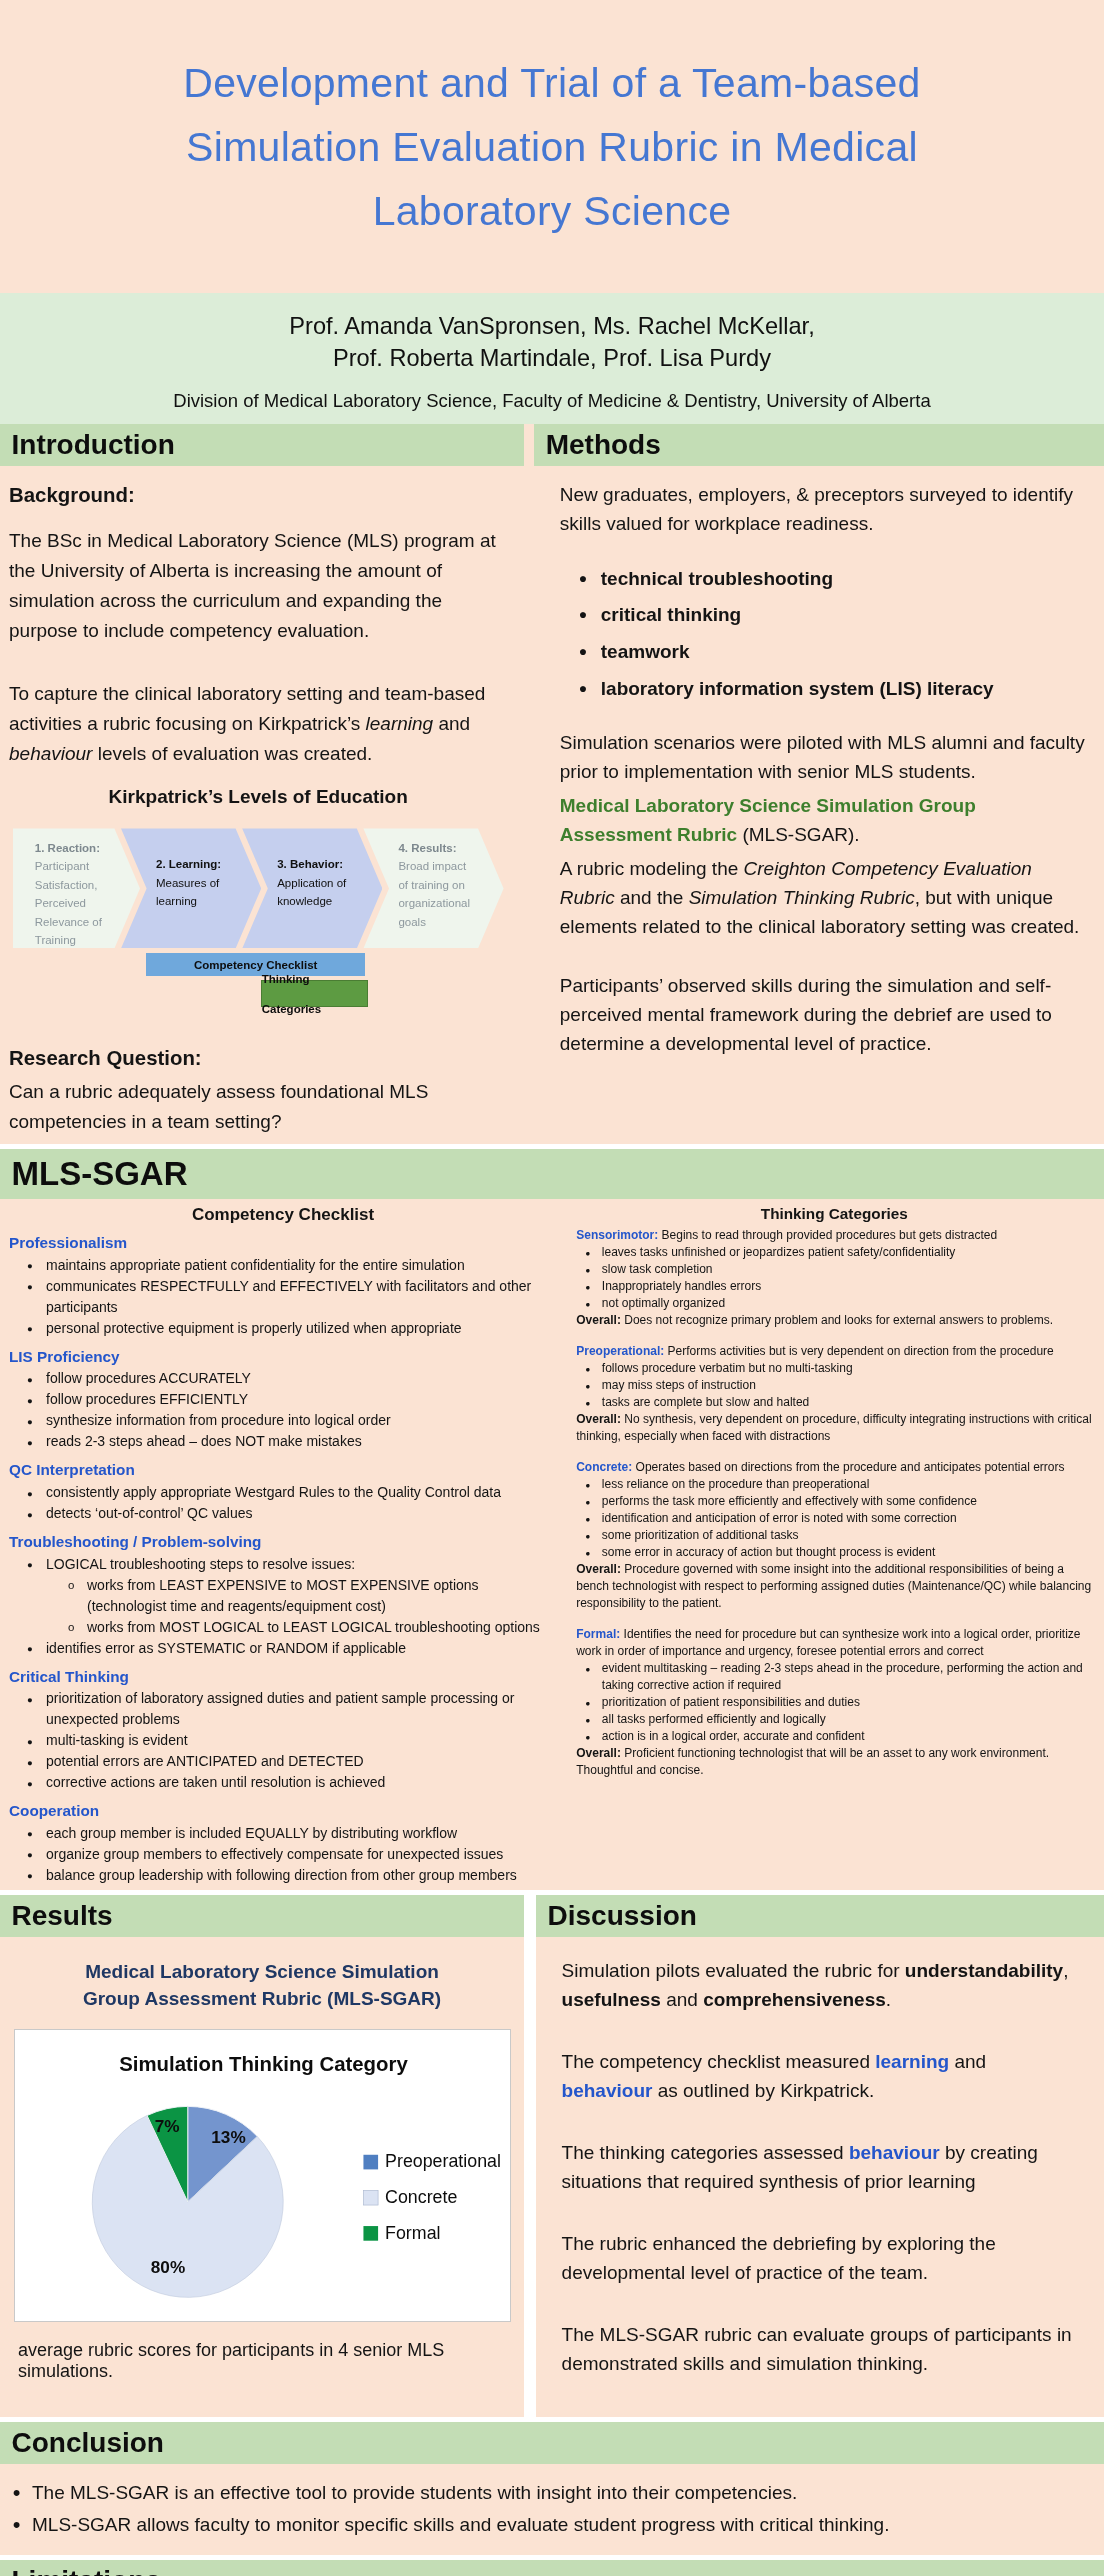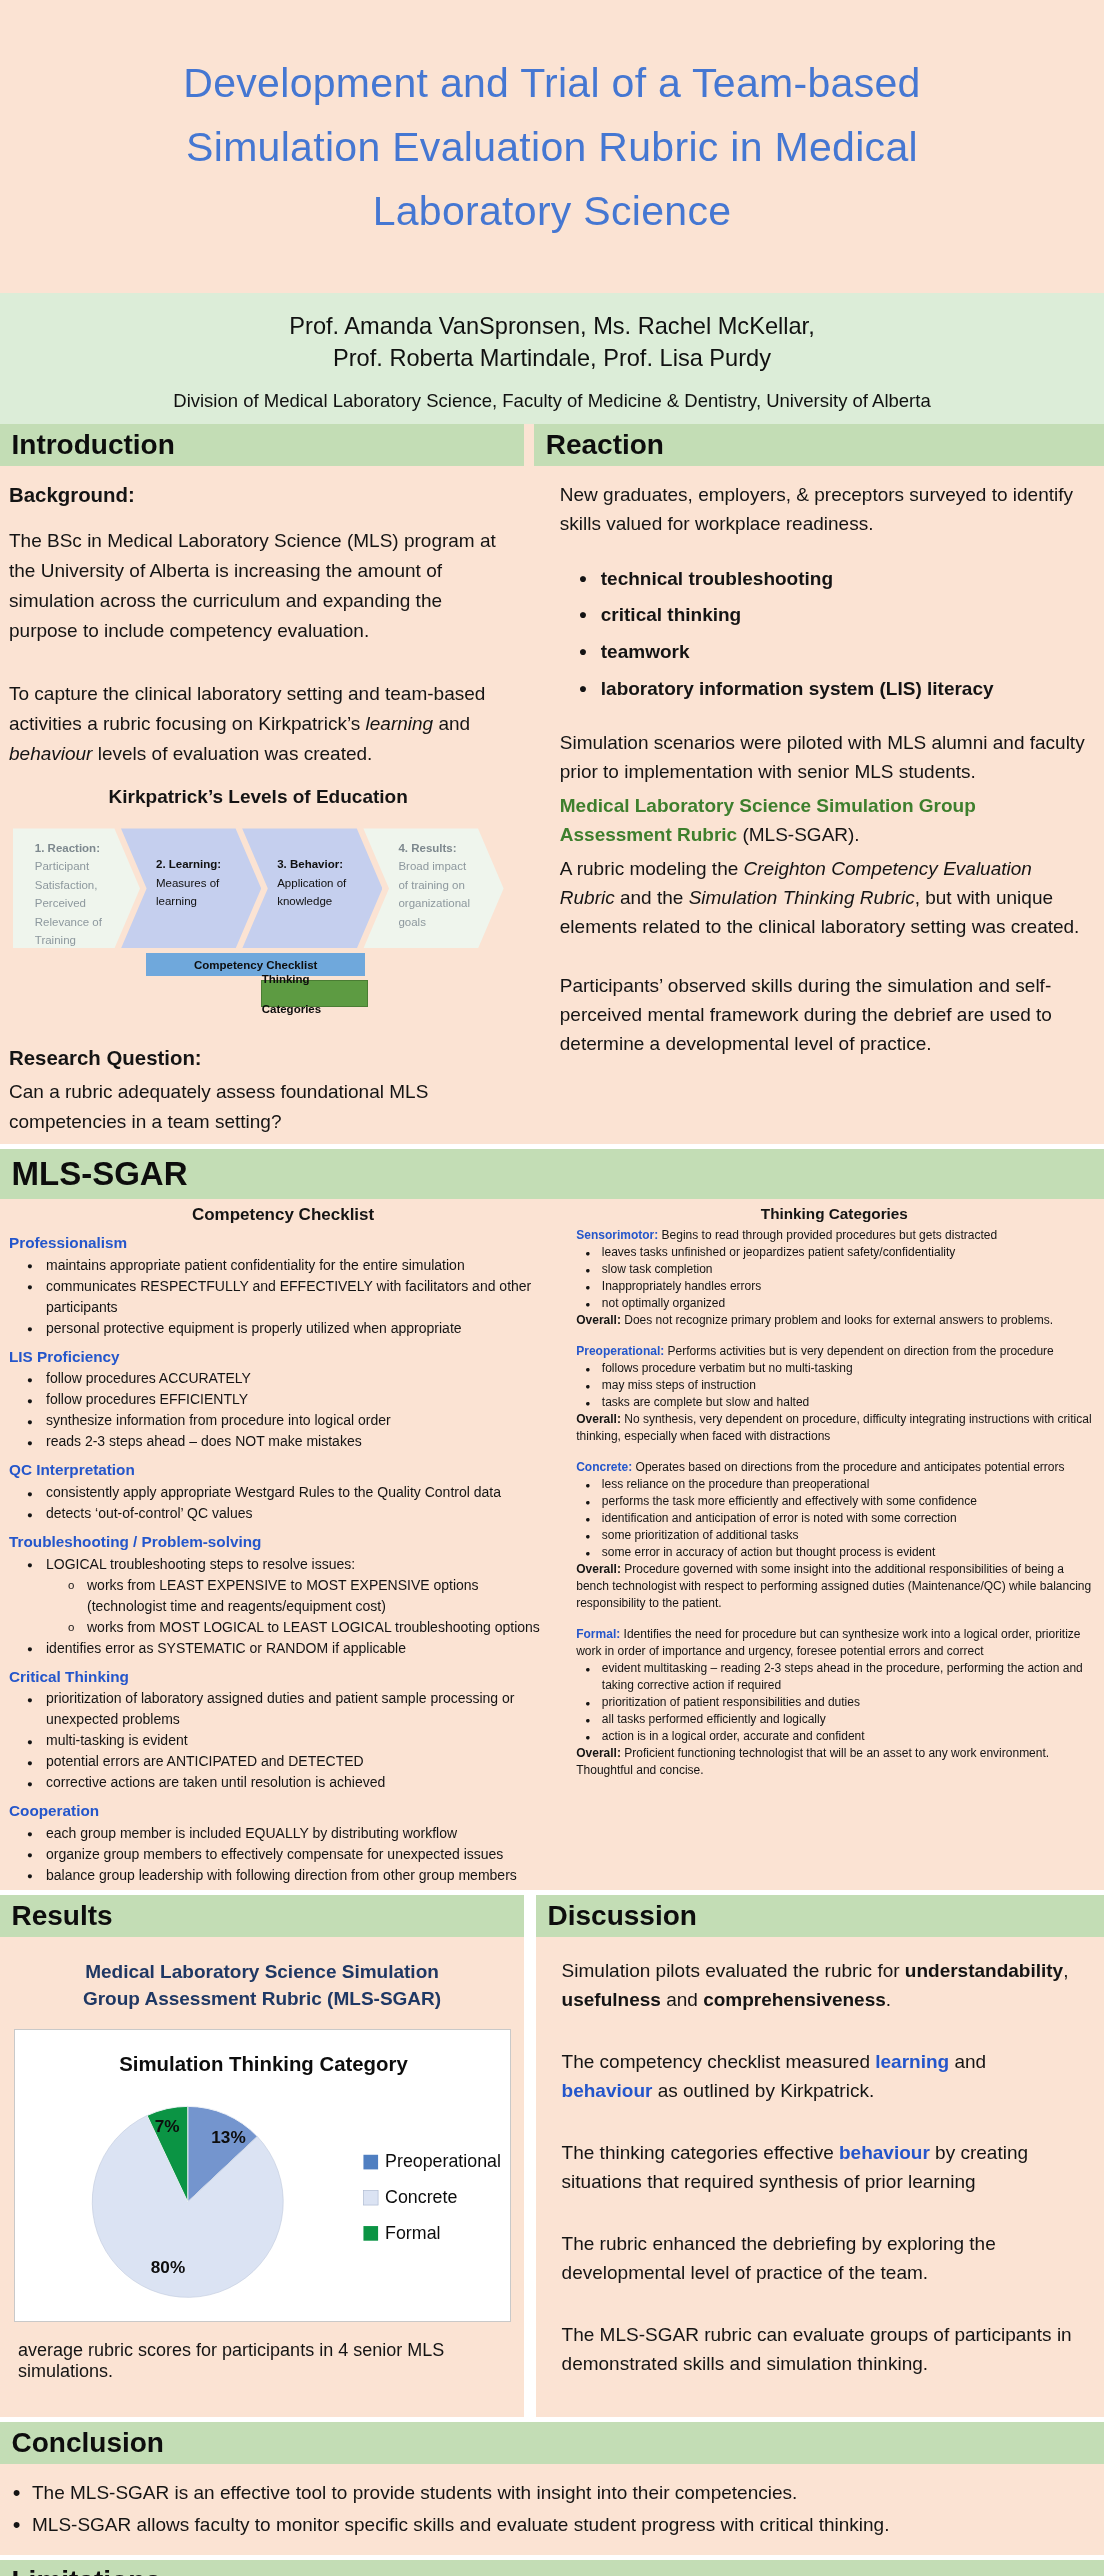--- a/index.html
+++ b/index.html
@@ -161,21 +161,21 @@
             <div class="ubar ubar1">Competency Checklist</div>
             <div class="ubar ubar2">Thinking Categories</div>
           </div>
           <div class="rq-label">Research Question:</div>
           <div class="rq-text">Can a rubric adequately assess foundational MLS competencies in a team setting?</div>
         </div>
       </div>
       <div class="gutter"></div>
       <div class="col-r">
         <div class="bar">
-          <span class="bar-title">Reaction</span>
+          <span class="bar-title">Methods</span>
         </div>
         <div class="methods-body peach-body">
           <p>New graduates, employers, &amp; preceptors surveyed to identify skills valued for workplace readiness.</p>
           <ul class="m-list">
             <li>technical troubleshooting</li>
             <li>critical thinking</li>
             <li>teamwork</li>
             <li>laboratory information system (LIS) literacy</li>
           </ul>
           <p>Simulation scenarios were piloted with MLS alumni and faculty prior to implementation with senior MLS students.</p>
@@ -330,21 +330,21 @@
       </div>
     </div>
     <div class="gutter"></div>
     <div class="col-r">
       <div class="bar">
         <span class="bar-title">Discussion</span>
       </div>
       <div class="disc-body">
         <p><span>Simulation pilots evaluated the rubric for </span><span class="b">understandability</span><span>, </span><span class="b">usefulness</span><span> and </span><span class="b">comprehensiveness</span><span>.</span></p>
         <p><span>The competency checklist measured </span><span class="blue-b">learning</span><span> and </span><span class="blue-b">behaviour</span><span> as outlined by Kirkpatrick.</span></p>
-        <p><span>The thinking categories effective </span><span class="blue-b">behaviour</span><span> by creating situations that required synthesis of prior learning</span></p>
+        <p><span>The thinking categories assessed </span><span class="blue-b">behaviour</span><span> by creating situations that required synthesis of prior learning</span></p>
         <p>The rubric enhanced the debriefing by exploring the developmental level of practice of the team.</p>
         <p>The MLS-SGAR rubric can evaluate groups of participants in demonstrated skills and simulation thinking.</p>
       </div>
     </div>
   </div>
 
   <div class="gap6"></div>
 
   <div>
     <div class="bar">

